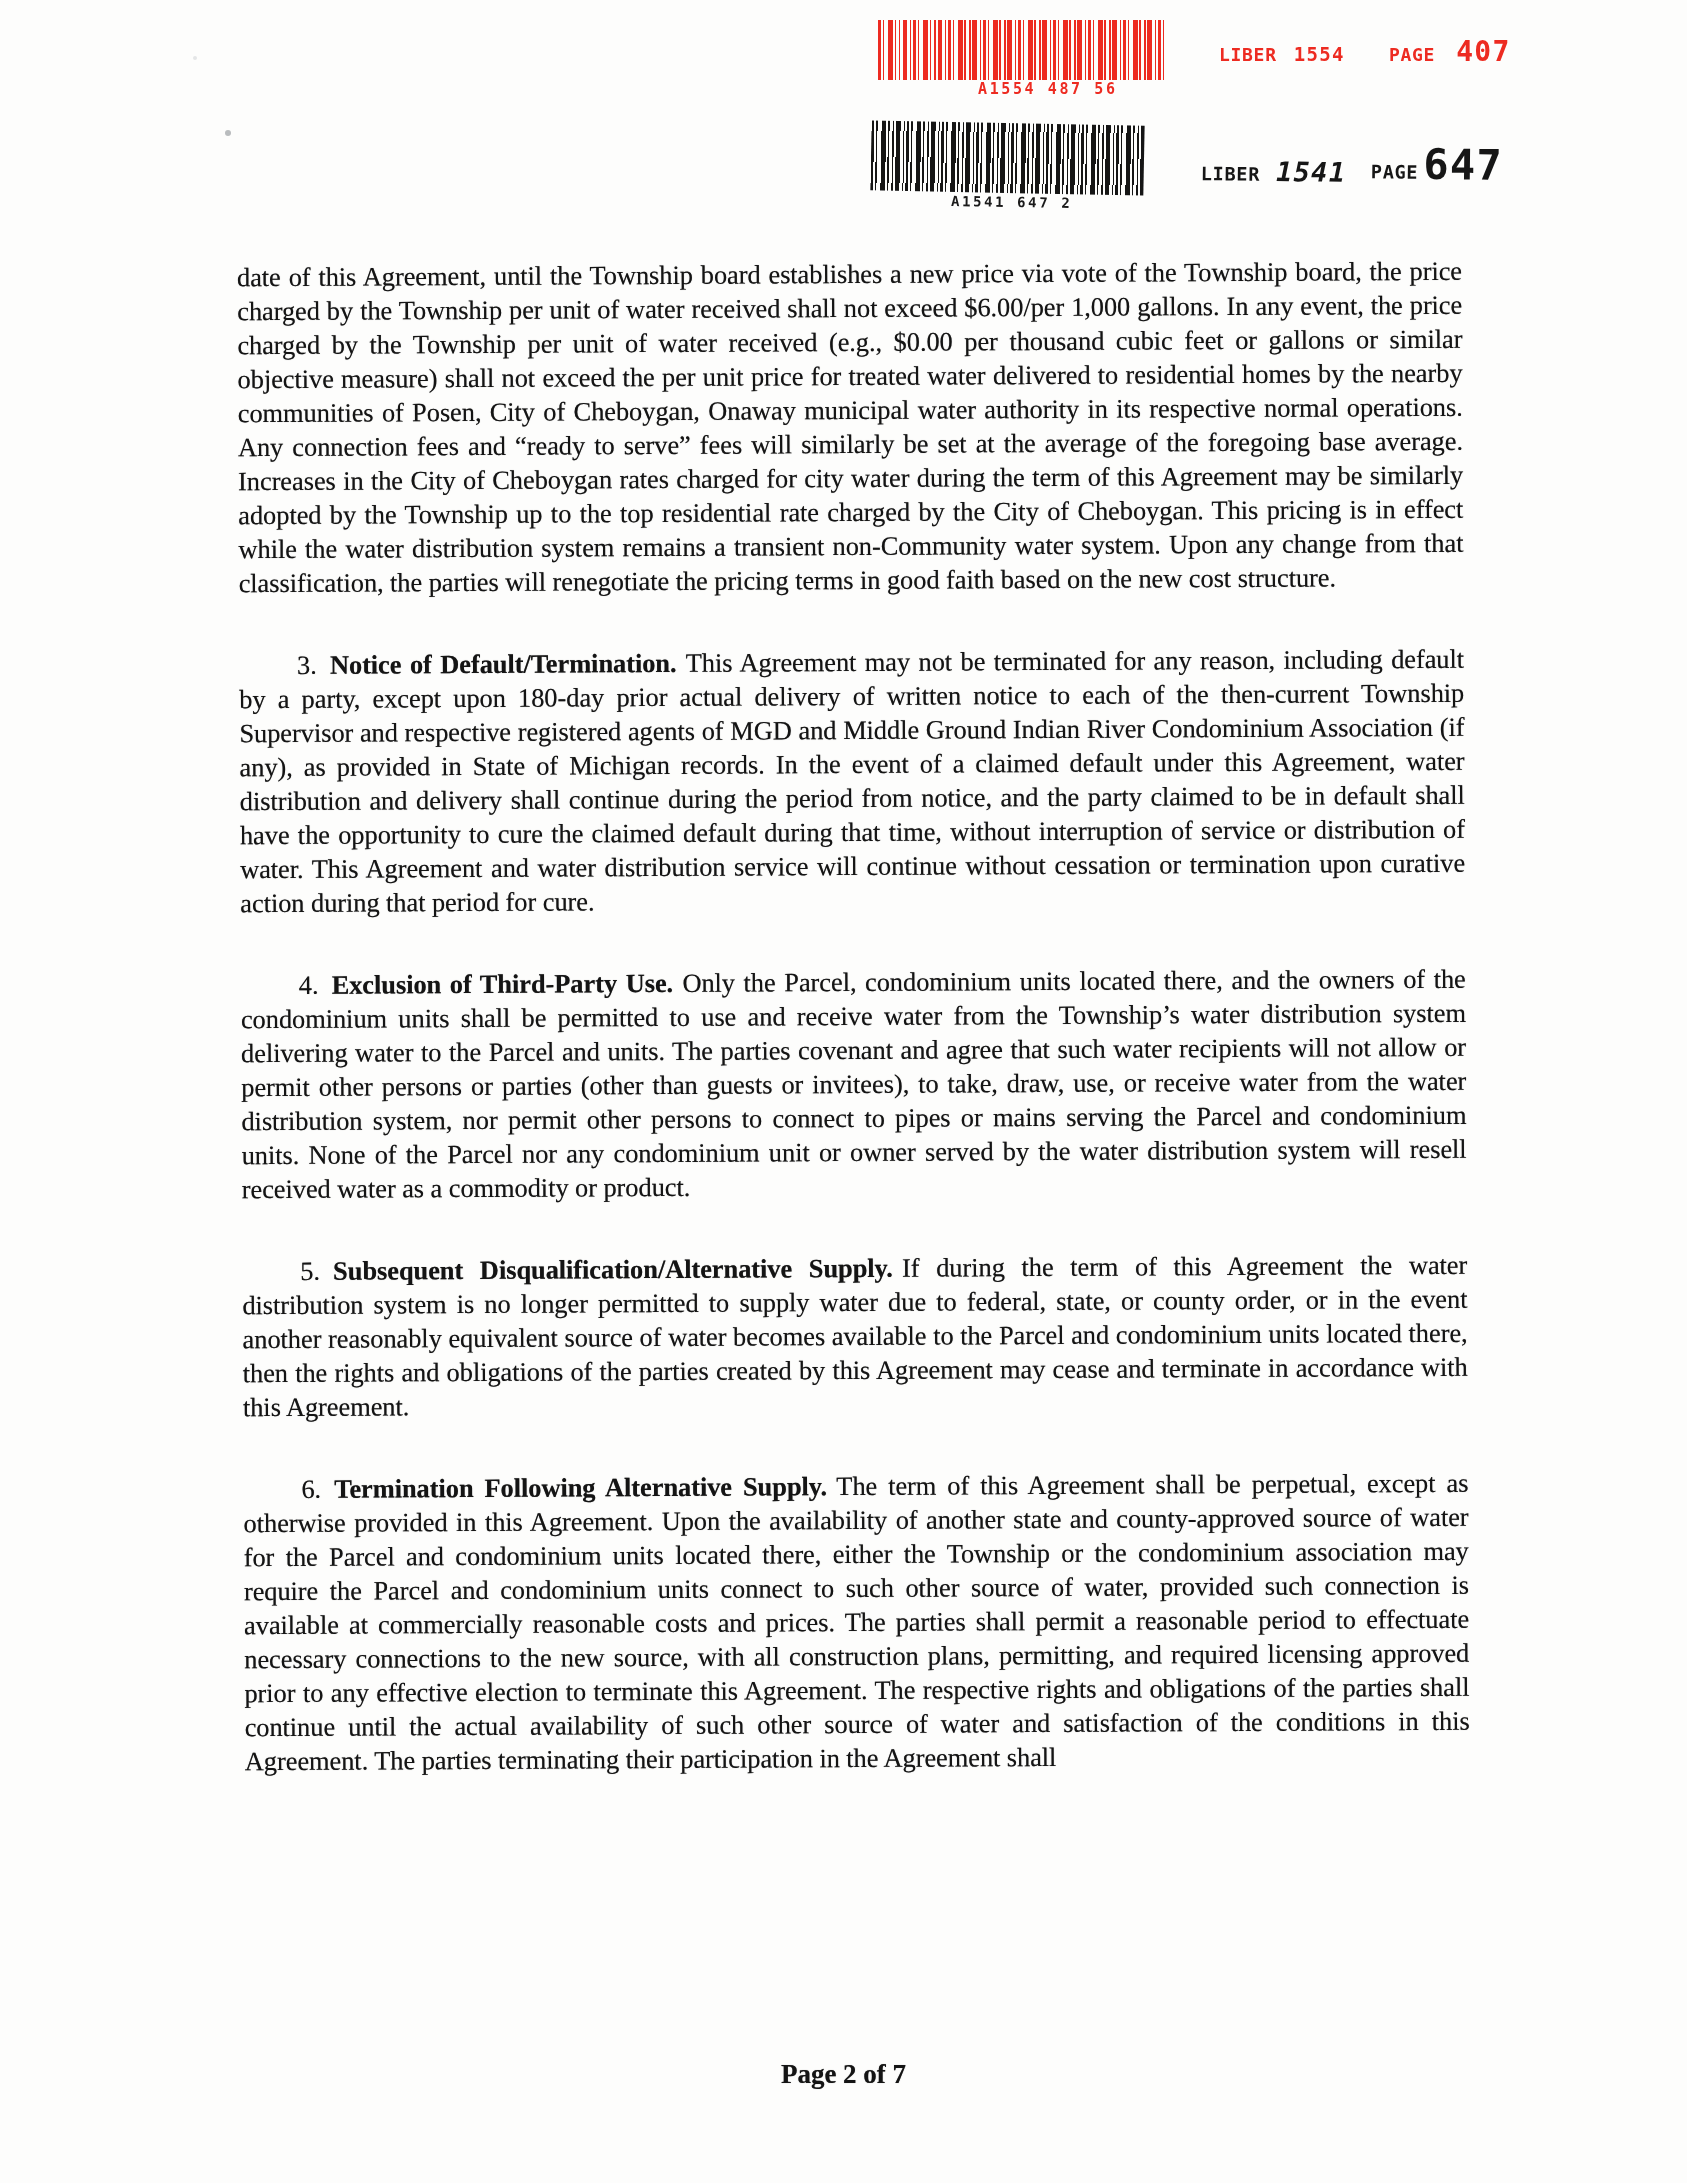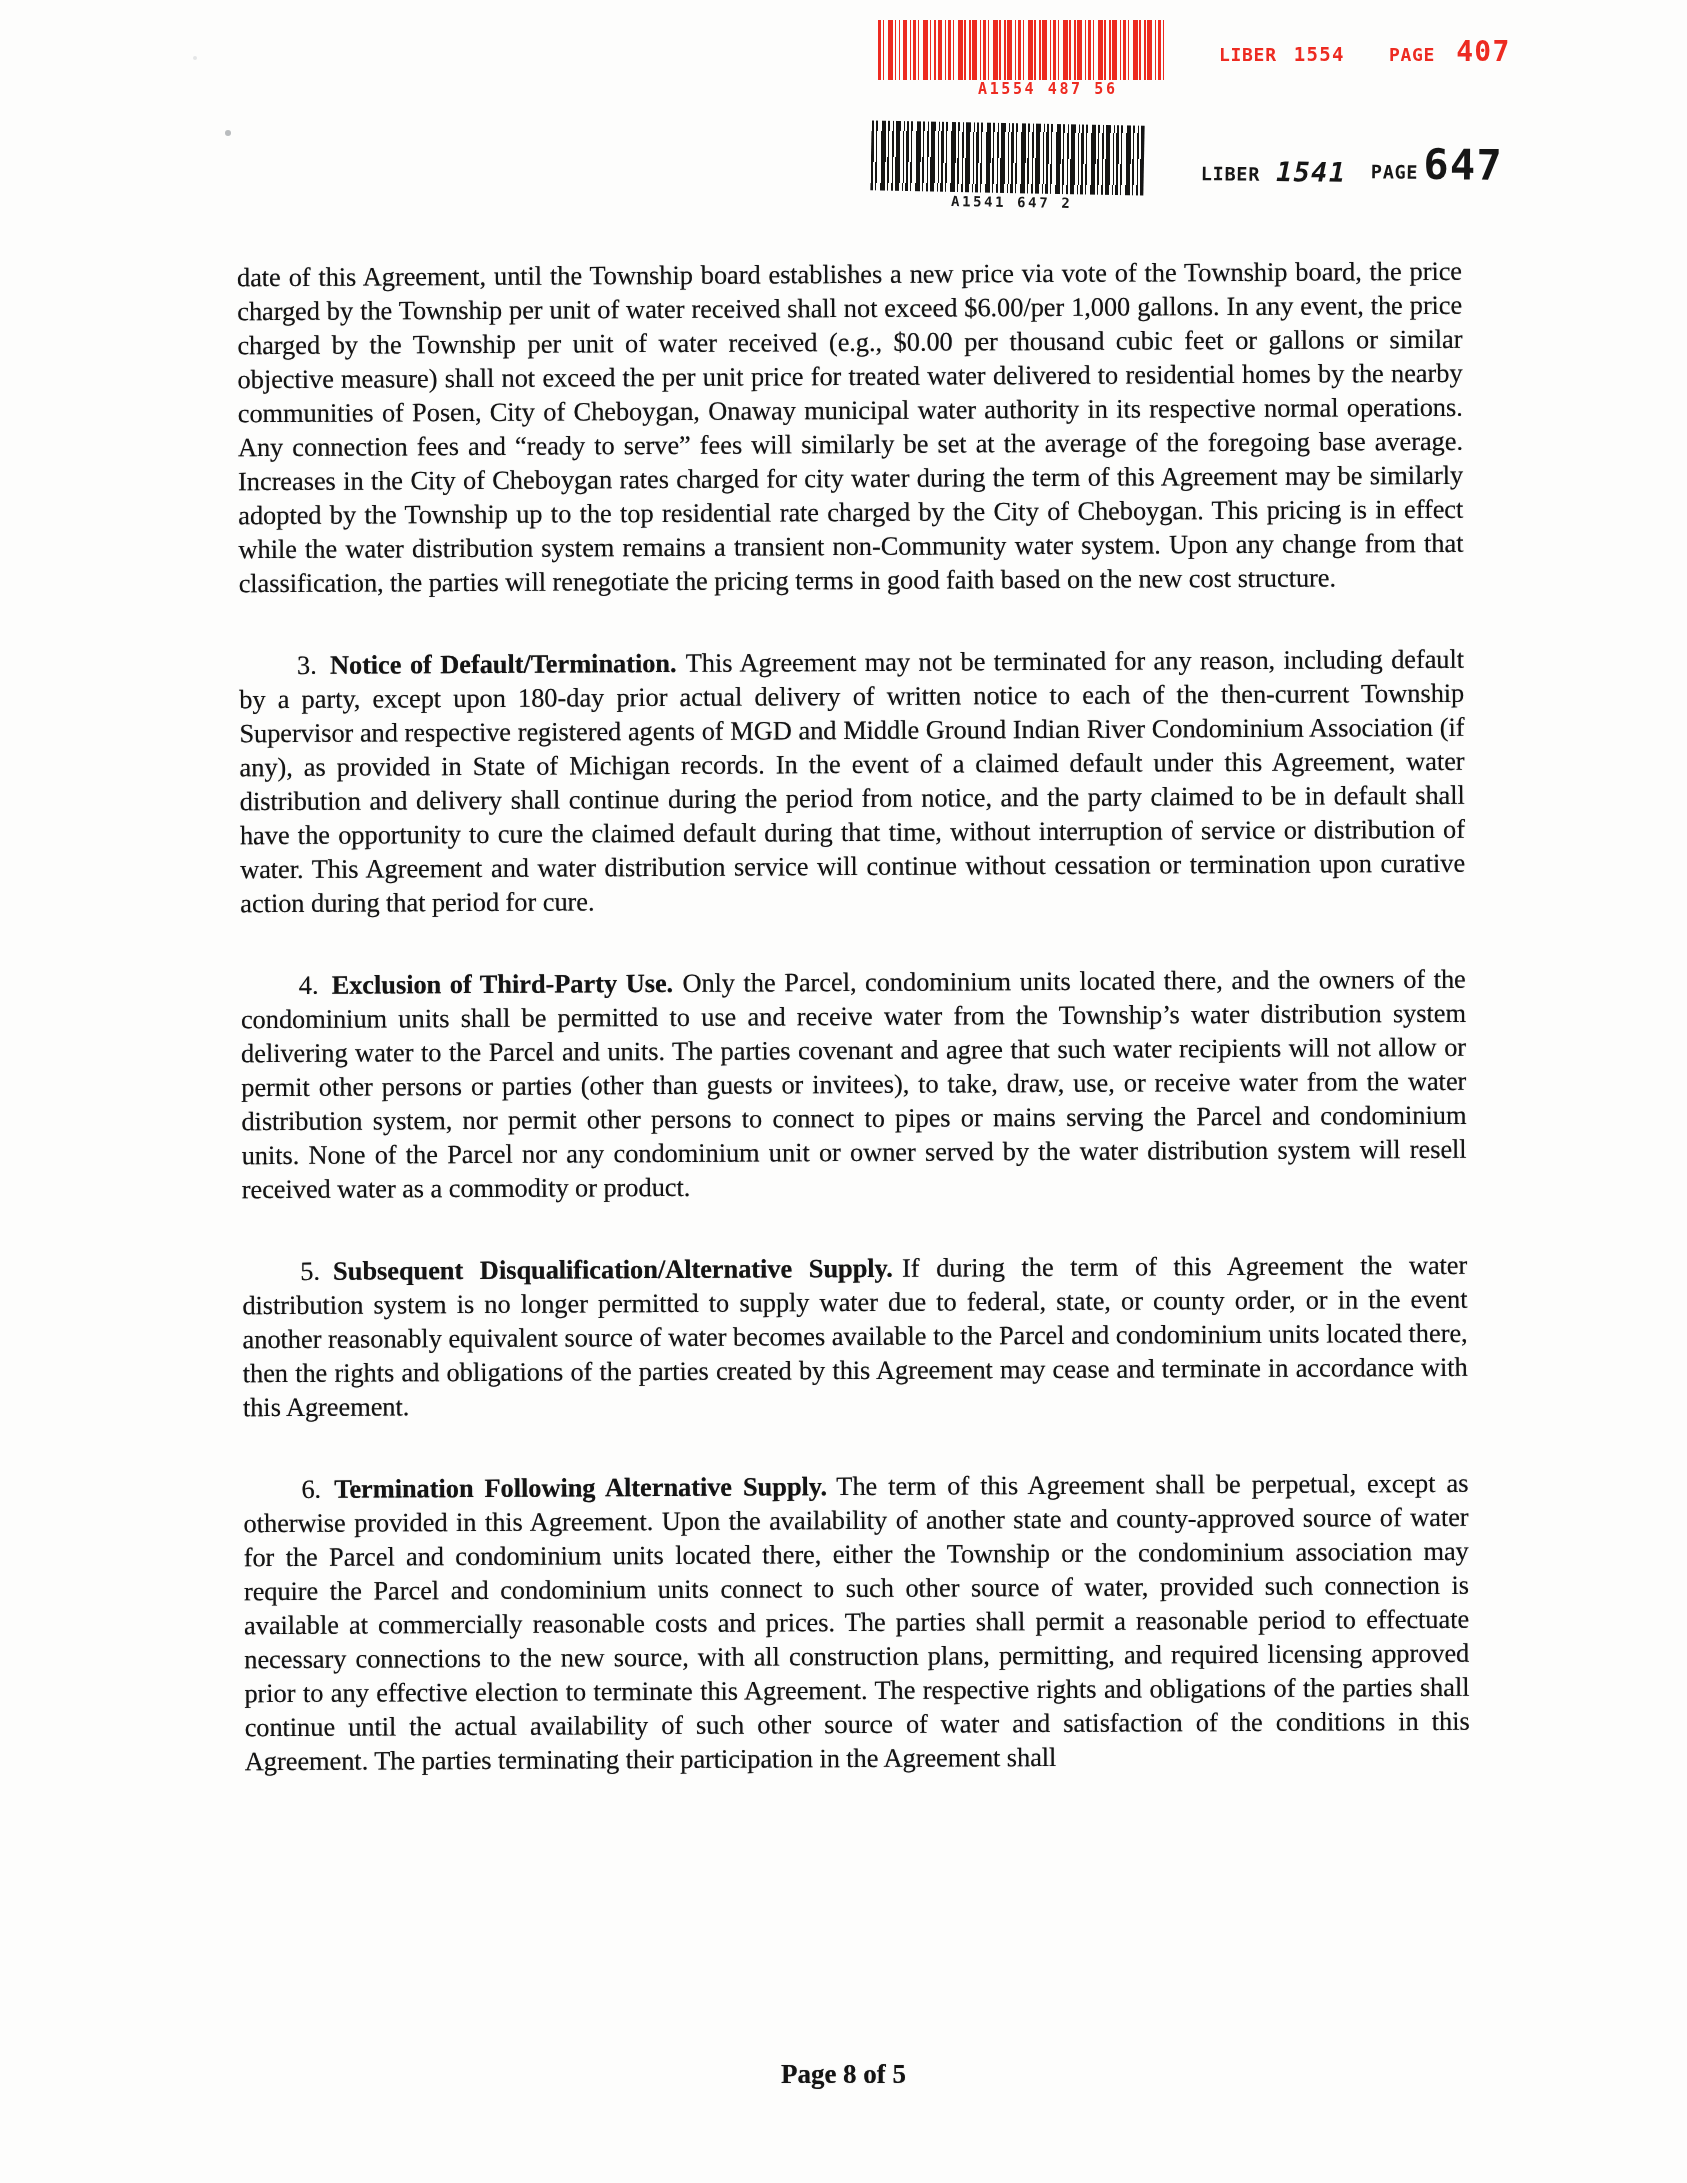--- a/index.html
+++ b/index.html
@@ -119,16 +119,16 @@
 
     <p class="sec">
       <span class="num">5.</span><span class="heading">Subsequent Disqualification/Alternative Supply.</span><span>If during the term of this Agreement the water distribution system is no longer permitted to supply water due to federal, state, or county order, or in the event another reasonably equivalent source of water becomes available to the Parcel and condominium units located there, then the rights and obligations of the parties created by this Agreement may cease and terminate in accordance with this Agreement.</span>
     </p>
 
     <p class="sec">
       <span class="num">6.</span><span class="heading">Termination Following Alternative Supply.</span><span>The term of this Agreement shall be perpetual, except as otherwise provided in this Agreement. Upon the availability of another state and county-approved source of water for the Parcel and condominium units located there, either the Township or the condominium association may require the Parcel and condominium units connect to such other source of water, provided such connection is available at commercially reasonable costs and prices. The parties shall permit a reasonable period to effectuate necessary connections to the new source, with all construction plans, permitting, and required licensing approved prior to any effective election to terminate this Agreement. The respective rights and obligations of the parties shall continue until the actual availability of such other source of water and satisfaction of the conditions in this Agreement. The parties terminating their participation in the Agreement shall</span>
     </p>
   </div>
 
-  <div class="page-footer">Page 8 of 5</div>
+  <div class="page-footer">Page 2 of 7</div>
 
 </div>
 
 
 </body></html>

